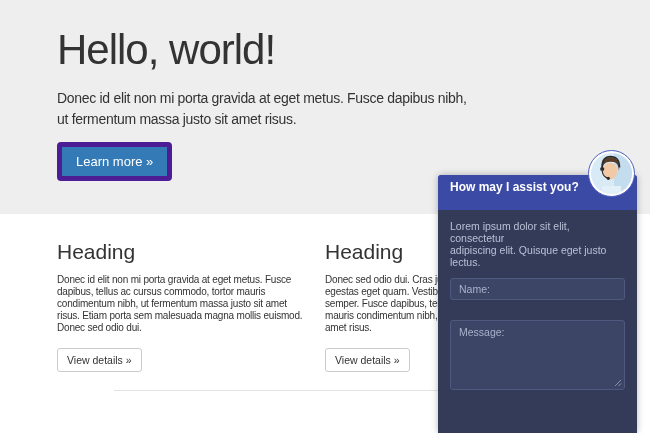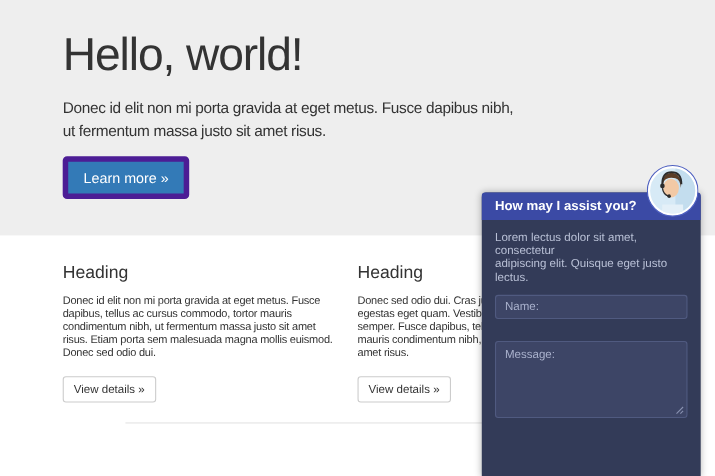--- a/index.html
+++ b/index.html
@@ -12,30 +12,30 @@
   .jumbotron .lead { font-size:14px; letter-spacing:-0.3px; line-height:1.5;
     color:#333; max-width:420px; margin:0 0 12px; }
   .btn-primary { display:inline-block; background:#337ab7; border:5px solid #4c1d95;
     color:#fff; font-size:13px; padding:7px 14px; border-radius:4px; cursor:pointer;
     font-family:inherit; }
 
   
   .content { padding:26px 0 0 57px; }
   .row { display:flex; gap:16px; }
   .col { width:252px; }
-  .col h2 { font-size:16px; font-weight:500; color:#333; margin:0 0 10px; }
+  .col h2 { font-size:21px; font-weight:500; color:#333; margin:0 0 10px; }
   .col p { font-size:10px; letter-spacing:-0.2px; line-height:12px; color:#333; margin:0 0 14px; }
   .btn-default { display:inline-block; background:#fff; border:1px solid #ccc; color:#333;
     font-size:10.5px; padding:5px 9px; border-radius:3px; cursor:pointer; font-family:inherit; }
   hr.footer-rule { border:none; border-top:1px solid #e3e3e3; margin:18px 57px 0 57px; }
 
   
   .chat-widget { position:absolute; left:438px; top:175px; width:199px; bottom:0;
     background:#333b58; border-radius:4px 4px 0 0; box-shadow:0 0 7px rgba(0,0,0,.28); }
-  .chat-header { height:25px; background:#3b4aa5; border-radius:3px 3px 0 0;
+  .chat-header { height:35px; background:#3b4aa5; border-radius:3px 3px 0 0;
     color:#fff; font-size:12px; font-weight:bold; line-height:25px; padding:0 12px; }
   .chat-avatar { position:absolute; top:-25px; right:2px; width:47px; height:47px; }
   .chat-body { padding:10px 12px 0; }
   .chat-intro { font-size:10.5px; line-height:12px; color:#b9c0d6; }
   .chat-intro-block { margin-bottom:10px; }
   .chat-field { display:block; width:100%; height:22px; background:#3d4566;
     border:1px solid #505a80; border-radius:3px; color:#cdd3e6; font-size:10.5px;
     padding:0 8px; margin-bottom:20px; font-family:inherit; outline:none; }
   .chat-field::placeholder, .chat-textarea::placeholder { color:#a9b1cc; opacity:1; }
   .textarea-wrap { position:relative; margin-bottom:5px; }
@@ -88,21 +88,21 @@
         <path d="M14.2,21 Q15,27 20,28.2" stroke="#2c2c2c" stroke-width="1.2" fill="none"></path>
         <circle cx="20.3" cy="28.3" r="1.6" fill="#2c2c2c"></circle>
       </g>
     </svg>
   </div>
   <div class="chat-header">
     <span>How may I assist you?</span>
   </div>
   <div class="chat-body">
     <div class="chat-intro-block">
-      <div class="chat-intro">Lorem lectus dolor sit amet, consectetur</div>
+      <div class="chat-intro">Lorem ipsum dolor sit elit, consectetur</div>
       <div class="chat-intro">adipiscing elit. Quisque eget justo lectus.</div>
     </div>
     <input class="chat-field" type="text" placeholder="Name:" style="">
     <div class="textarea-wrap">
       <textarea class="chat-textarea" placeholder="Message:" style=""></textarea>
       <svg class="resize-handle" width="8" height="8" viewBox="0 0 8 8">
         <path d="M7,1 L1,7 M7,4.5 L4.5,7" stroke="#8891b0" stroke-width="1" fill="none"></path>
       </svg>
     </div>
 

